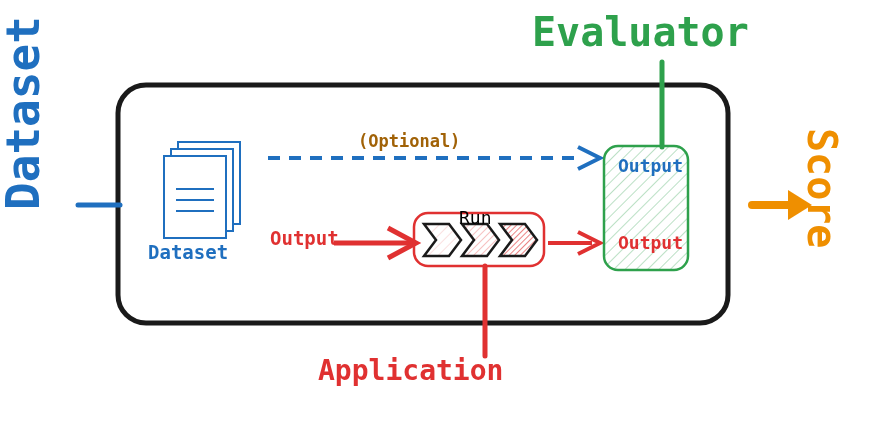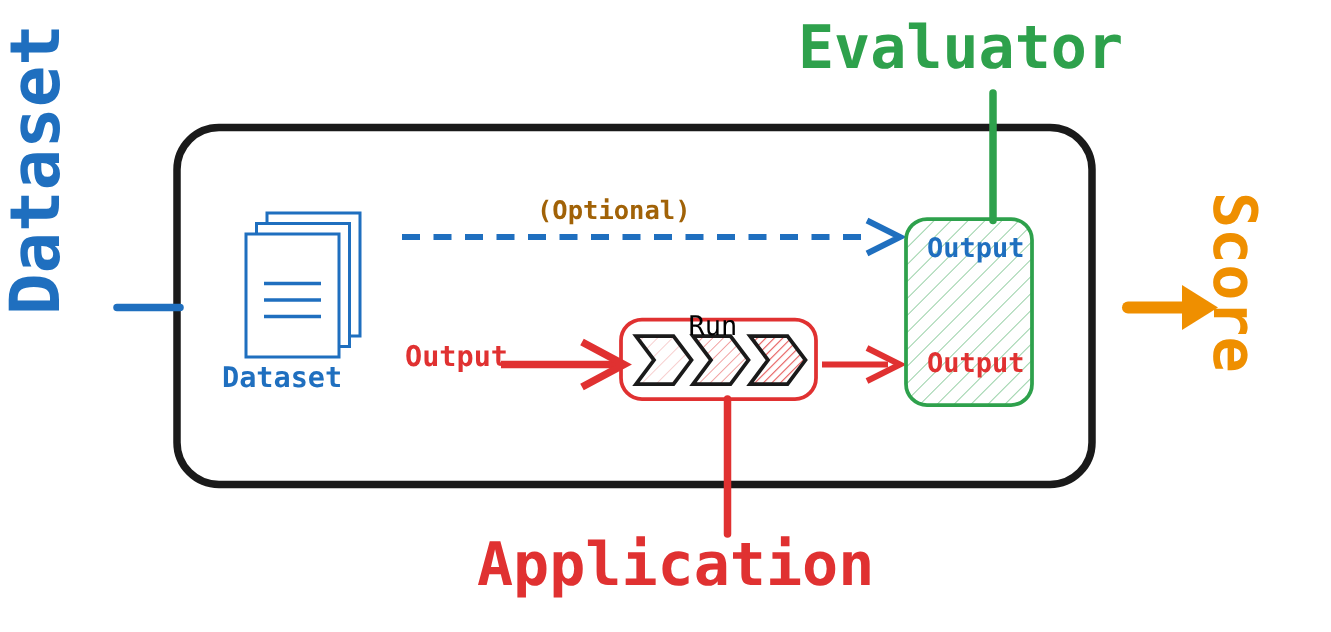--- a/index.html
+++ b/index.html
@@ -54,21 +54,21 @@
   #evaluator-label {
     left: 532px;
     top: 12px;
     font-size: 40px;
     font-weight: bold;
     color: #2ea14c;
   }
   #application-label {
     left: 318px;
     top: 357px;
-    font-size: 40px;
+    font-size: 28px;
     font-weight: bold;
     color: #e03131;
   }
   
   #examples-label {
     left: 148px;
     top: 243px;
     font-size: 19px;
     font-weight: bold;
     color: #1f6fbf;

